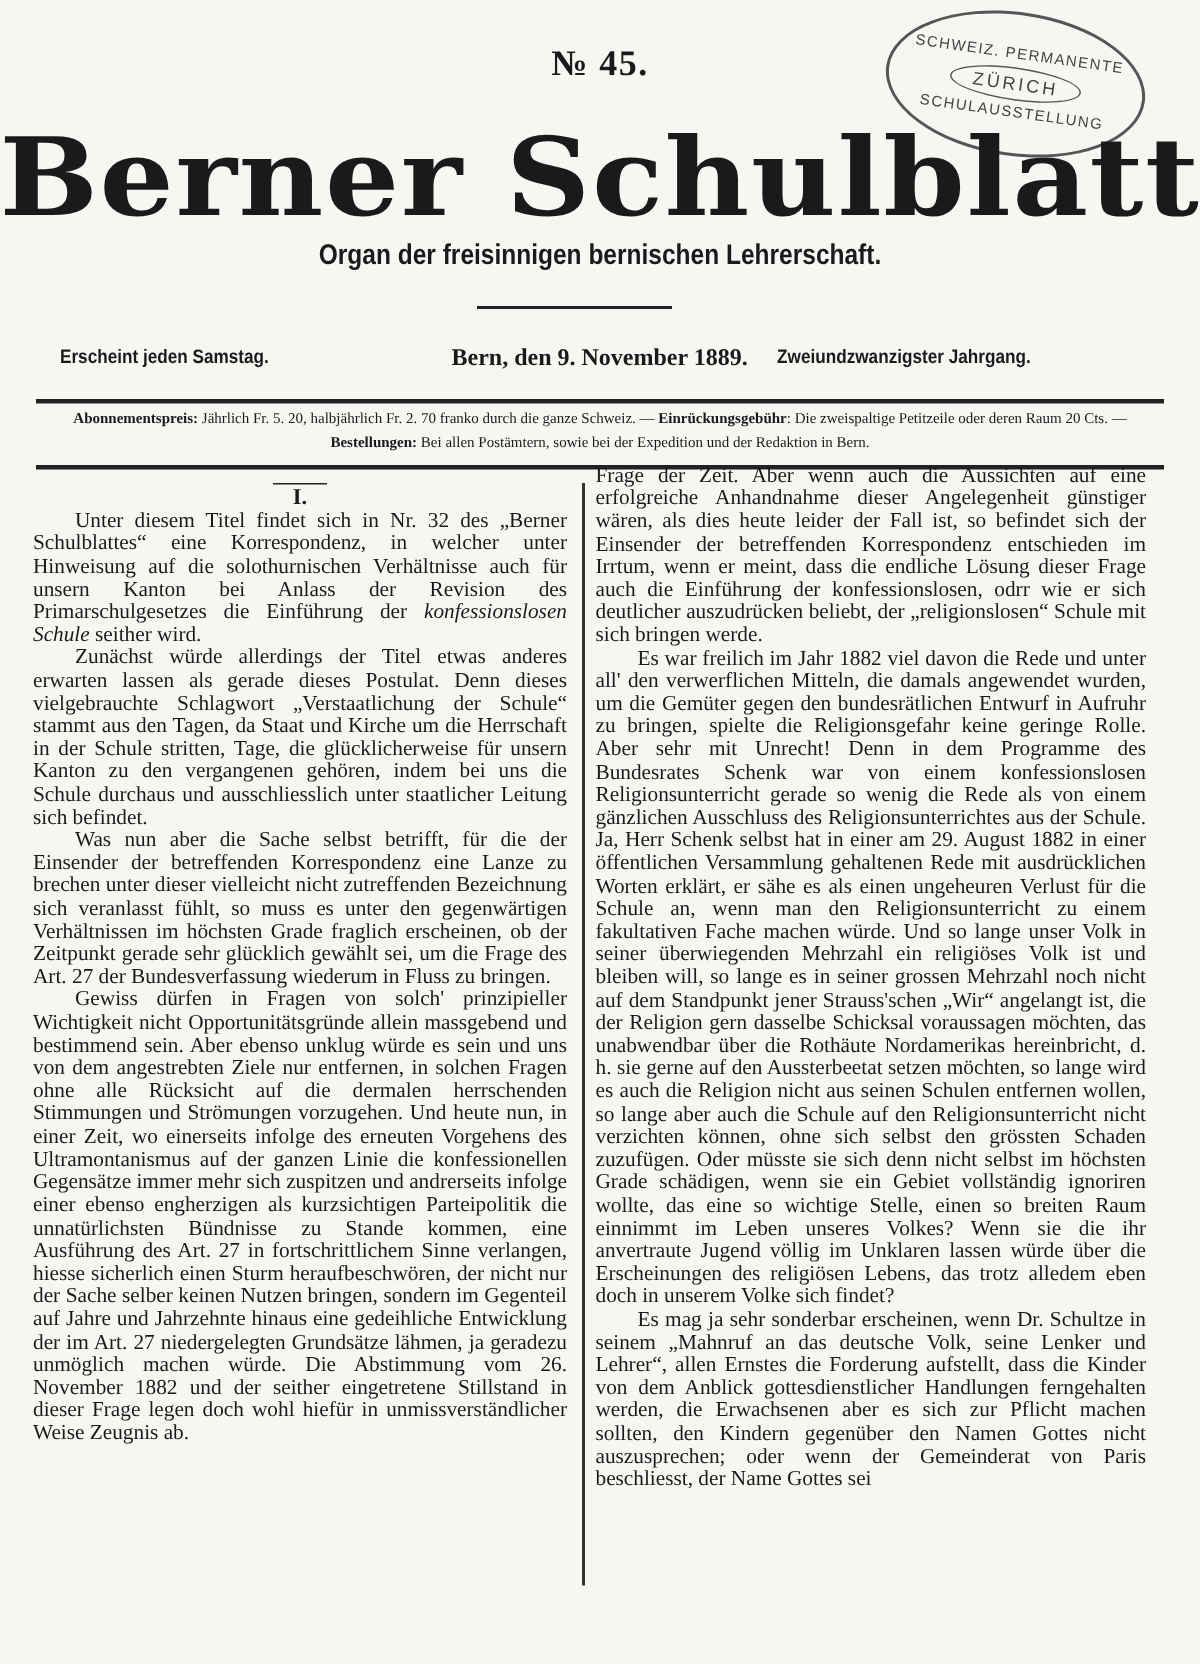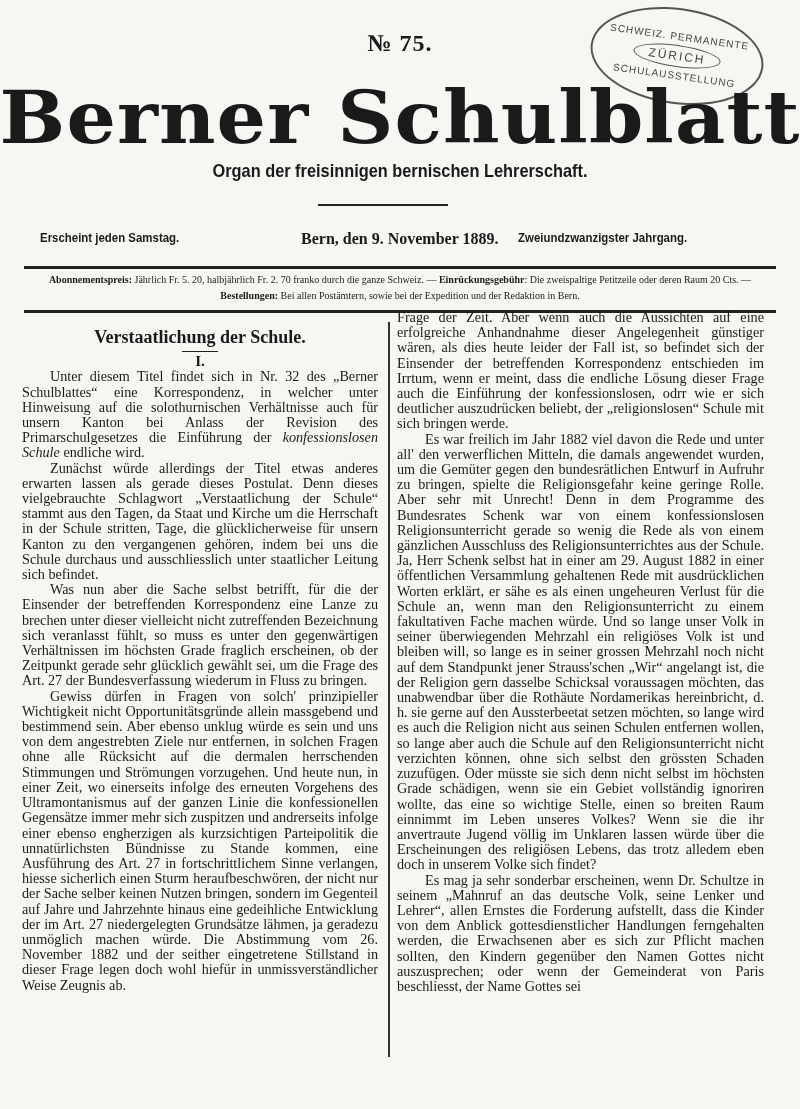--- a/index.html
+++ b/index.html
@@ -69,21 +69,21 @@
   .section-num { text-align: center; font-weight: bold; font-size: 15px; margin: 2px 0 0 0; }
   p { margin: 0; text-indent: 28px; text-align: justify; }
   p.noindent { text-indent: 0; }
   em { font-style: italic; }
 </style>
 </head>
 <body>
 
 <div class="page">
 
-  <div class="number">№ 75.</div>
+  <div class="number">№ 45.</div>
 
   <div class="stamp">
     <span class="ring">SCHWEIZ. PERMANENTE</span>
     <span class="city">ZÜRICH</span>
     <span class="ring">SCHULAUSSTELLUNG</span>
   </div>
 
   <div class="masthead">Berner Schulblatt</div>
   <div class="subtitle">Organ der freisinnigen bernischen Lehrerschaft.</div>
   <div class="short-rule"></div>
@@ -94,24 +94,23 @@
     <span class="right">Zweiundzwanzigster Jahrgang.</span>
   </div>
 
   <div class="thick-rule rule-top"></div>
   <div class="subscription">
     <b>Abonnementspreis:</b><span> Jährlich Fr. 5. 20, halbjährlich Fr. 2. 70 franko durch die ganze Schweiz. — </span><b>Einrückungsgebühr</b><span>: Die zweispaltige Petitzeile oder deren Raum 20 Cts. — </span><b>Bestellungen:</b><span> Bei allen Postämtern, sowie bei der Expedition und der Redaktion in Bern.</span>
   </div>
   <div class="thick-rule rule-bottom"></div>
 
   <div class="col col-left">
-    <div class="article-title">Verstaatlichung der Schule.</div>
     <div class="title-rule"></div>
     <div class="section-num">I.</div>
-    <p><span>Unter diesem Titel findet sich in Nr. 32 des „Berner Schulblattes“ eine Korrespondenz, in welcher unter Hinweisung auf die solothurnischen Verhältnisse auch für unsern Kanton bei Anlass der Revision des Primarschulgesetzes die Einführung der </span><em>konfessionslosen Schule</em><span> endliche wird.</span></p>
+    <p><span>Unter diesem Titel findet sich in Nr. 32 des „Berner Schulblattes“ eine Korrespondenz, in welcher unter Hinweisung auf die solothurnischen Verhältnisse auch für unsern Kanton bei Anlass der Revision des Primarschulgesetzes die Einführung der </span><em>konfessionslosen Schule</em><span> seither wird.</span></p>
     <p>Zunächst würde allerdings der Titel etwas anderes erwarten lassen als gerade dieses Postulat. Denn dieses vielgebrauchte Schlagwort „Verstaatlichung der Schule“ stammt aus den Tagen, da Staat und Kirche um die Herrschaft in der Schule stritten, Tage, die glücklicherweise für unsern Kanton zu den vergangenen gehören, indem bei uns die Schule durchaus und ausschliesslich unter staatlicher Leitung sich befindet.</p>
     <p>Was nun aber die Sache selbst betrifft, für die der Einsender der betreffenden Korrespondenz eine Lanze zu brechen unter dieser vielleicht nicht zutreffenden Bezeichnung sich veranlasst fühlt, so muss es unter den gegenwärtigen Verhältnissen im höchsten Grade fraglich erscheinen, ob der Zeitpunkt gerade sehr glücklich gewählt sei, um die Frage des Art. 27 der Bundesverfassung wiederum in Fluss zu bringen.</p>
     <p>Gewiss dürfen in Fragen von solch' prinzipieller Wichtigkeit nicht Opportunitätsgründe allein massgebend und bestimmend sein. Aber ebenso unklug würde es sein und uns von dem angestrebten Ziele nur entfernen, in solchen Fragen ohne alle Rücksicht auf die dermalen herrschenden Stimmungen und Strömungen vorzugehen. Und heute nun, in einer Zeit, wo einerseits infolge des erneuten Vorgehens des Ultramontanismus auf der ganzen Linie die konfessionellen Gegensätze immer mehr sich zuspitzen und andrerseits infolge einer ebenso engherzigen als kurzsichtigen Parteipolitik die unnatürlichsten Bündnisse zu Stande kommen, eine Ausführung des Art. 27 in fortschrittlichem Sinne verlangen, hiesse sicherlich einen Sturm heraufbeschwören, der nicht nur der Sache selber keinen Nutzen bringen, sondern im Gegenteil auf Jahre und Jahrzehnte hinaus eine gedeihliche Entwicklung der im Art. 27 niedergelegten Grundsätze lähmen, ja geradezu unmöglich machen würde. Die Abstimmung vom 26. November 1882 und der seither eingetretene Stillstand in dieser Frage legen doch wohl hiefür in unmissverständlicher Weise Zeugnis ab.</p>
   </div>
 
   <div class="col-divider"></div>
 
   <div class="col col-right">
     <p class="noindent">Frage der Zeit. Aber wenn auch die Aussichten auf eine erfolgreiche Anhandnahme dieser Angelegenheit günstiger wären, als dies heute leider der Fall ist, so befindet sich der Einsender der betreffenden Korrespondenz entschieden im Irrtum, wenn er meint, dass die endliche Lösung dieser Frage auch die Einführung der konfessionslosen, odrr wie er sich deutlicher auszudrücken beliebt, der „religionslosen“ Schule mit sich bringen werde.</p>
     <p>Es war freilich im Jahr 1882 viel davon die Rede und unter all' den verwerflichen Mitteln, die damals angewendet wurden, um die Gemüter gegen den bundesrätlichen Entwurf in Aufruhr zu bringen, spielte die Religionsgefahr keine geringe Rolle. Aber sehr mit Unrecht! Denn in dem Programme des Bundesrates Schenk war von einem konfessionslosen Religionsunterricht gerade so wenig die Rede als von einem gänzlichen Ausschluss des Religionsunterrichtes aus der Schule. Ja, Herr Schenk selbst hat in einer am 29. August 1882 in einer öffentlichen Versammlung gehaltenen Rede mit ausdrücklichen Worten erklärt, er sähe es als einen ungeheuren Verlust für die Schule an, wenn man den Religionsunterricht zu einem fakultativen Fache machen würde. Und so lange unser Volk in seiner überwiegenden Mehrzahl ein religiöses Volk ist und bleiben will, so lange es in seiner grossen Mehrzahl noch nicht auf dem Standpunkt jener Strauss'schen „Wir“ angelangt ist, die der Religion gern dasselbe Schicksal voraussagen möchten, das unabwendbar über die Rothäute Nordamerikas hereinbricht, d. h. sie gerne auf den Aussterbeetat setzen möchten, so lange wird es auch die Religion nicht aus seinen Schulen entfernen wollen, so lange aber auch die Schule auf den Religionsunterricht nicht verzichten können, ohne sich selbst den grössten Schaden zuzufügen. Oder müsste sie sich denn nicht selbst im höchsten Grade schädigen, wenn sie ein Gebiet vollständig ignoriren wollte, das eine so wichtige Stelle, einen so breiten Raum einnimmt im Leben unseres Volkes? Wenn sie die ihr anvertraute Jugend völlig im Unklaren lassen würde über die Erscheinungen des religiösen Lebens, das trotz alledem eben doch in unserem Volke sich findet?</p>

